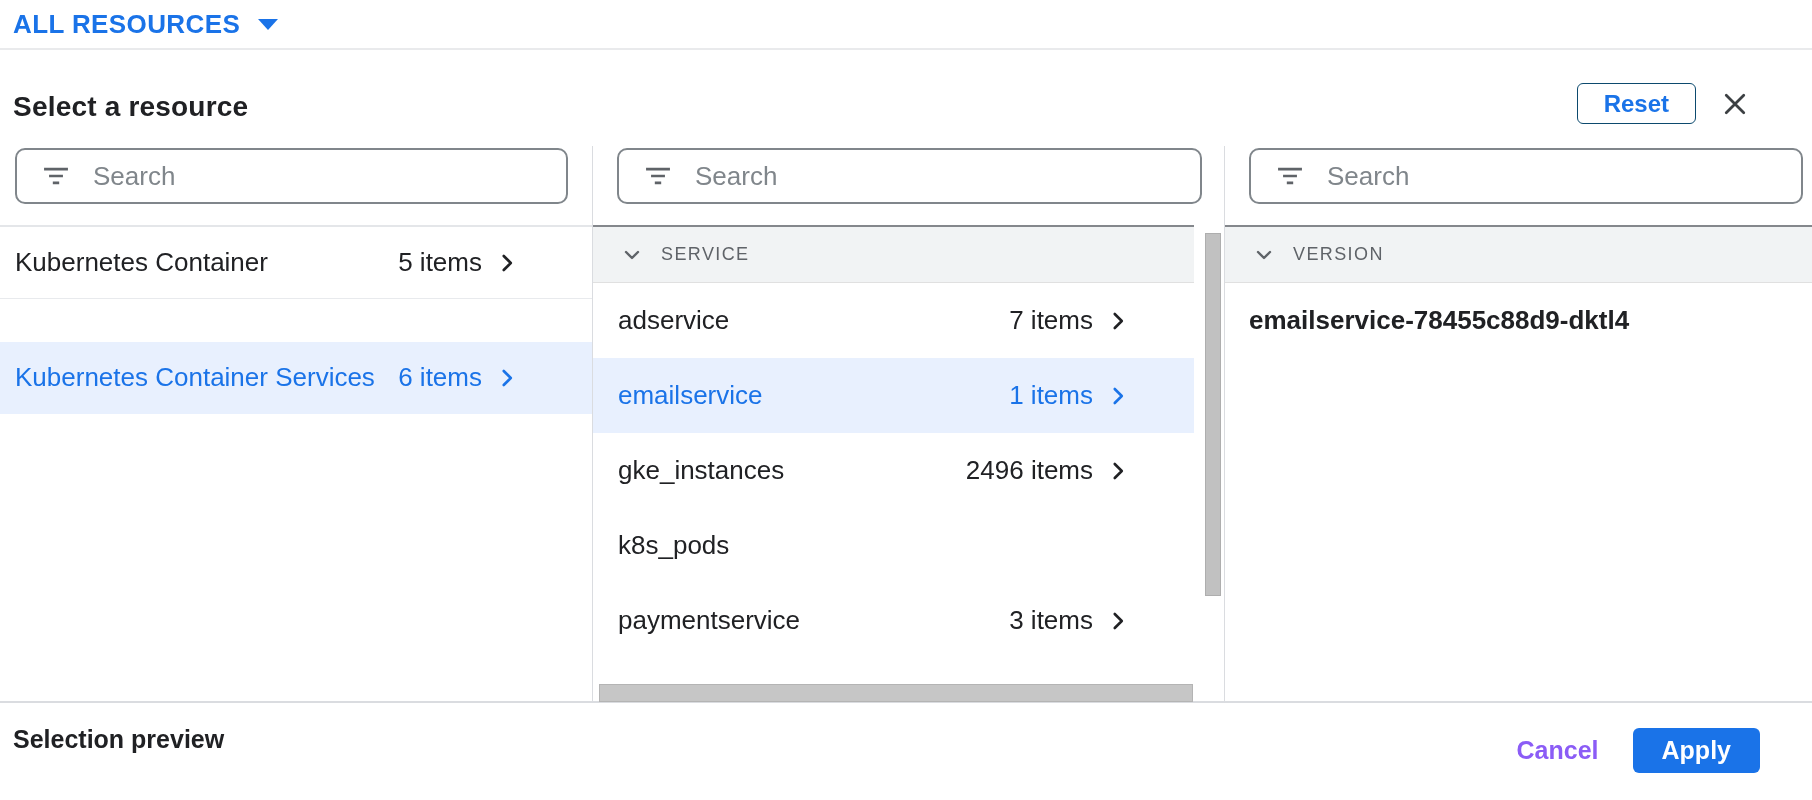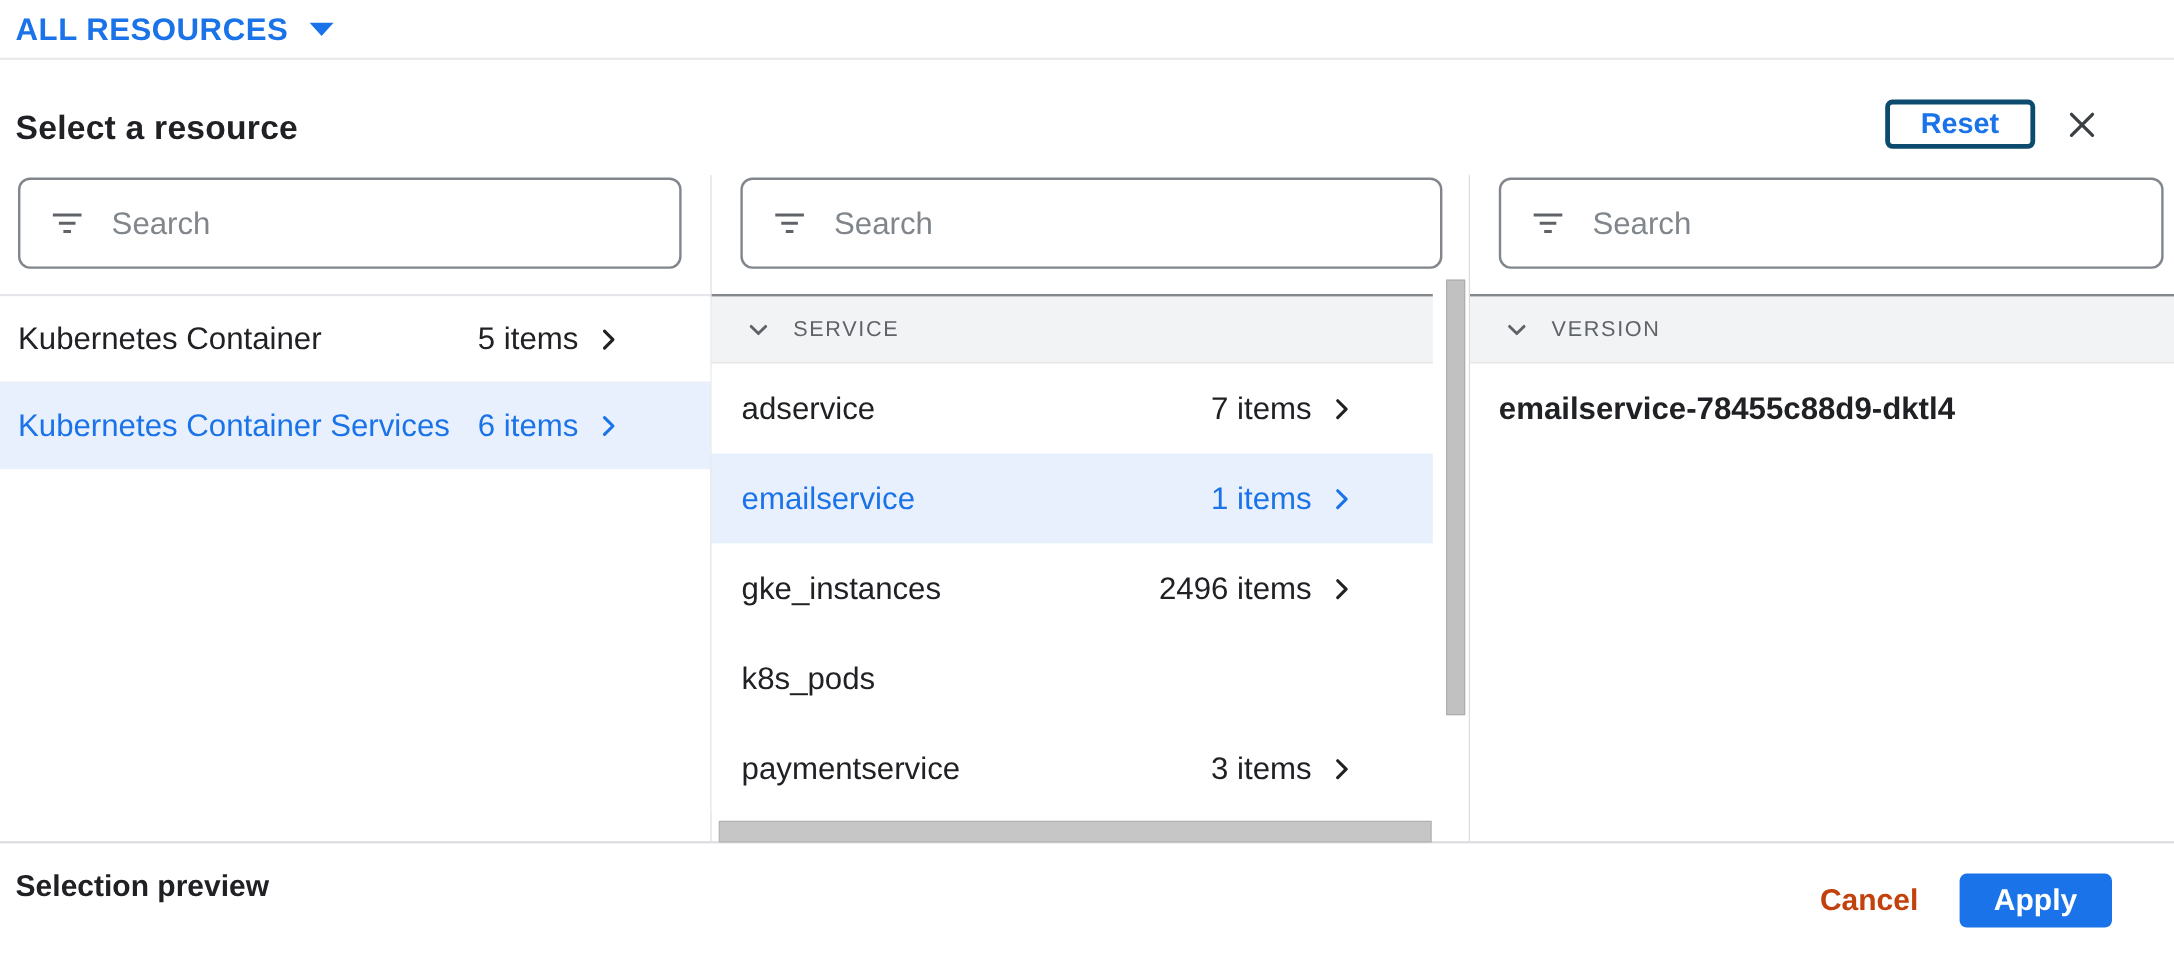--- a/index.html
+++ b/index.html
@@ -12,40 +12,40 @@
 
   
   .topbar { height:50px; border-bottom:2px solid #e9eaec; display:flex; align-items:center; padding-left:13px; }
   .scope-link { display:inline-flex; align-items:center; gap:18px; color:#1a73e8; font-size:26px; font-weight:700; letter-spacing:.4px; cursor:pointer; }
   .tri { width:0; height:0; border-left:10px solid transparent; border-right:10px solid transparent; border-top:11px solid #1a73e8; }
 
   
   .dialog-header { height:96px; display:flex; justify-content:space-between; align-items:flex-start; padding-left:13px; }
   .dialog-title { margin-top:41px; font-size:28px; font-weight:700; letter-spacing:.2px; }
   .header-actions { margin-top:33px; display:flex; align-items:center; gap:24px; padding-right:62px; }
-  .reset-btn { height:41px; padding:0 26px; border:4px solid #0c4a6e; border-radius:6px; background:#fff; color:#1a73e8; font-size:24px; font-weight:600; font-family:inherit; cursor:pointer; }
+  .reset-btn { height:41px; padding:0 26px; border:1px solid #0c4a6e; border-radius:6px; background:#fff; color:#1a73e8; font-size:24px; font-weight:600; font-family:inherit; cursor:pointer; }
   .close-x { display:flex; align-items:center; cursor:pointer; }
 
   
   .columns { height:557px; display:flex; border-bottom:2px solid #dadce0; }
   .col { position:relative; }
   .col-1 { width:593px; border-right:1px solid #dadce0; }
   .col-2 { width:632px; border-right:1px solid #dadce0; }
   .col-3 { flex:1; }
 
-  .searchbox { height:76px; border:2px solid #80868b; border-radius:10px; background:#fff; display:flex; align-items:center; gap:22px; padding:0 18px 0 24px; }
+  .searchbox { height:56px; border:2px solid #80868b; border-radius:10px; background:#fff; display:flex; align-items:center; gap:22px; padding:0 18px 0 24px; }
   .col-1 .searchbox { margin:2px 24px 0 15px; }
   .col-2 .searchbox { margin:2px 22px 0 24px; }
   .col-3 .searchbox { margin:2px 9px 0 24px; }
   .searchbox input { flex:1; border:none; outline:none; background:transparent; font-family:inherit; font-size:26px; color:#202124; min-width:0; }
   .searchbox input::placeholder { color:#80868b; }
 
   .col-1 .list { margin-top:21px; border-top:2px solid #e4e6e9; }
   .col-1 .row { height:72px; padding:0 72px 0 15px; border-bottom:1px solid #e8eaed; }
-  .col-1 .row.selected { border-bottom-color:transparent; }
+  .col-1 .row.selected { border-bottom-color:transparent;margin-top:43px; }
 
   .colheader { margin-top:21px; height:58px; background:#f1f3f4; border-top:2px solid #84878c; border-bottom:1px solid #e0e0e0; display:flex; align-items:center; gap:17px; padding-left:27px; }
   .col-2 .colheader { margin-right:30px; }
   .colheader .colheader-label { font-size:18px; letter-spacing:1.4px; color:#5f6368; font-weight:500; }
 
   .col-2 .row { height:75px; padding:0 63px 0 25px; margin-right:30px; }
   .col-3 .row { height:75px; padding:0 24px;font-weight:bold; }
 
   .row { display:flex; align-items:center; font-size:26px; color:#202124; cursor:pointer; background:#fff; }
   .row.selected { background:#e8f0fe; color:#1a73e8; }
@@ -53,21 +53,21 @@
   .row-count { white-space:nowrap; margin-right:12px; }
   .row-chevron { flex:0 0 auto; display:flex; }
 
   .vscrollbar { position:absolute; right:3px; top:87px; width:16px; height:363px; background:#c1c1c1; border:1px solid #aeaeae; }
   .hscrollbar { position:absolute; left:6px; top:538px; width:594px; height:18px; background:#c6c6c6; border:1px solid #b4b4b4; }
 
   
   .footer { height:95px; display:flex; justify-content:space-between; padding:0 52px 0 13px; background:#fff; }
   .preview-label { margin-top:22px; font-size:25px; font-weight:700; }
   .footer-actions { align-self:center; display:flex; align-items:center; }
-  .cancel-btn { background:none; border:none; color:#c2410c; font-size:25px; font-weight:600; font-family:inherit; height:45px; padding:0 22px; cursor:pointer; }
+  .cancel-btn { background:none; border:none; color:#8b5cf6; font-size:25px; font-weight:600; font-family:inherit; height:45px; padding:0 22px; cursor:pointer; }
   .apply-btn { margin-left:12px; background:#1a73e8; border:none; border-radius:6px; color:#fff; font-size:25px; font-weight:600; font-family:inherit; height:45px; padding:0 29px; cursor:pointer; }
 
   svg { display:block; }
 </style>
 </head>
 <body>
 
 <div class="page">
 
   <div class="topbar">

